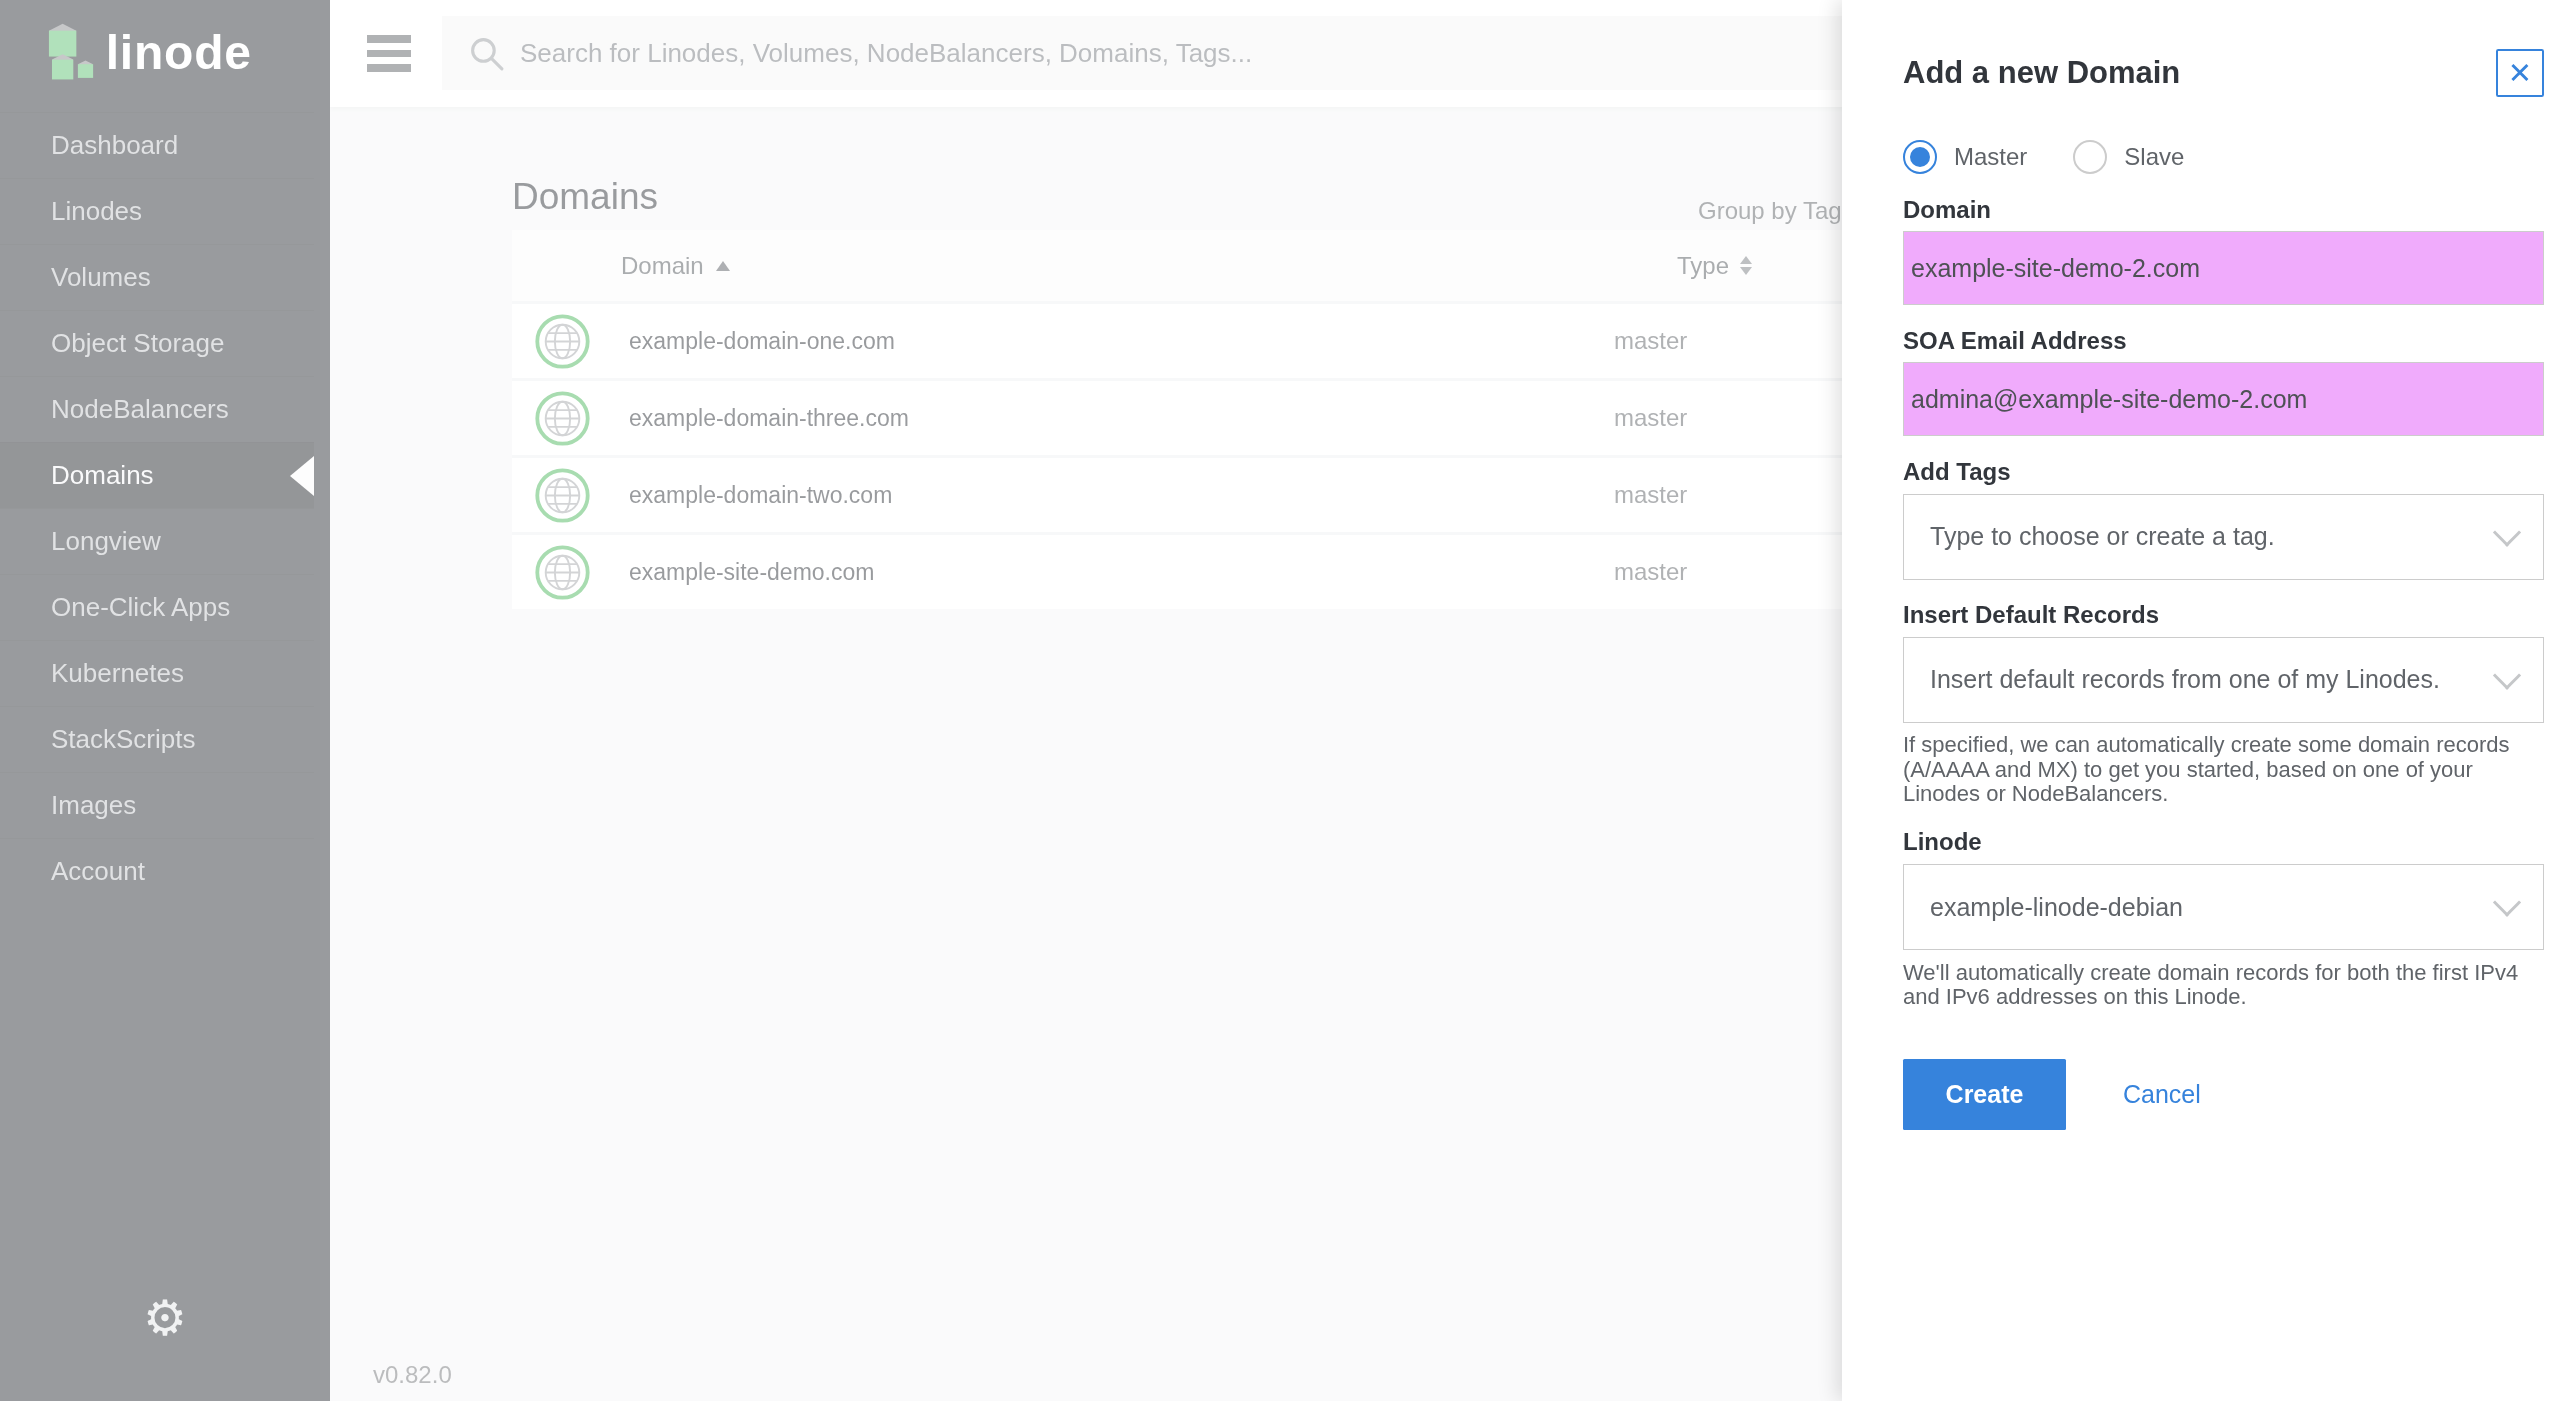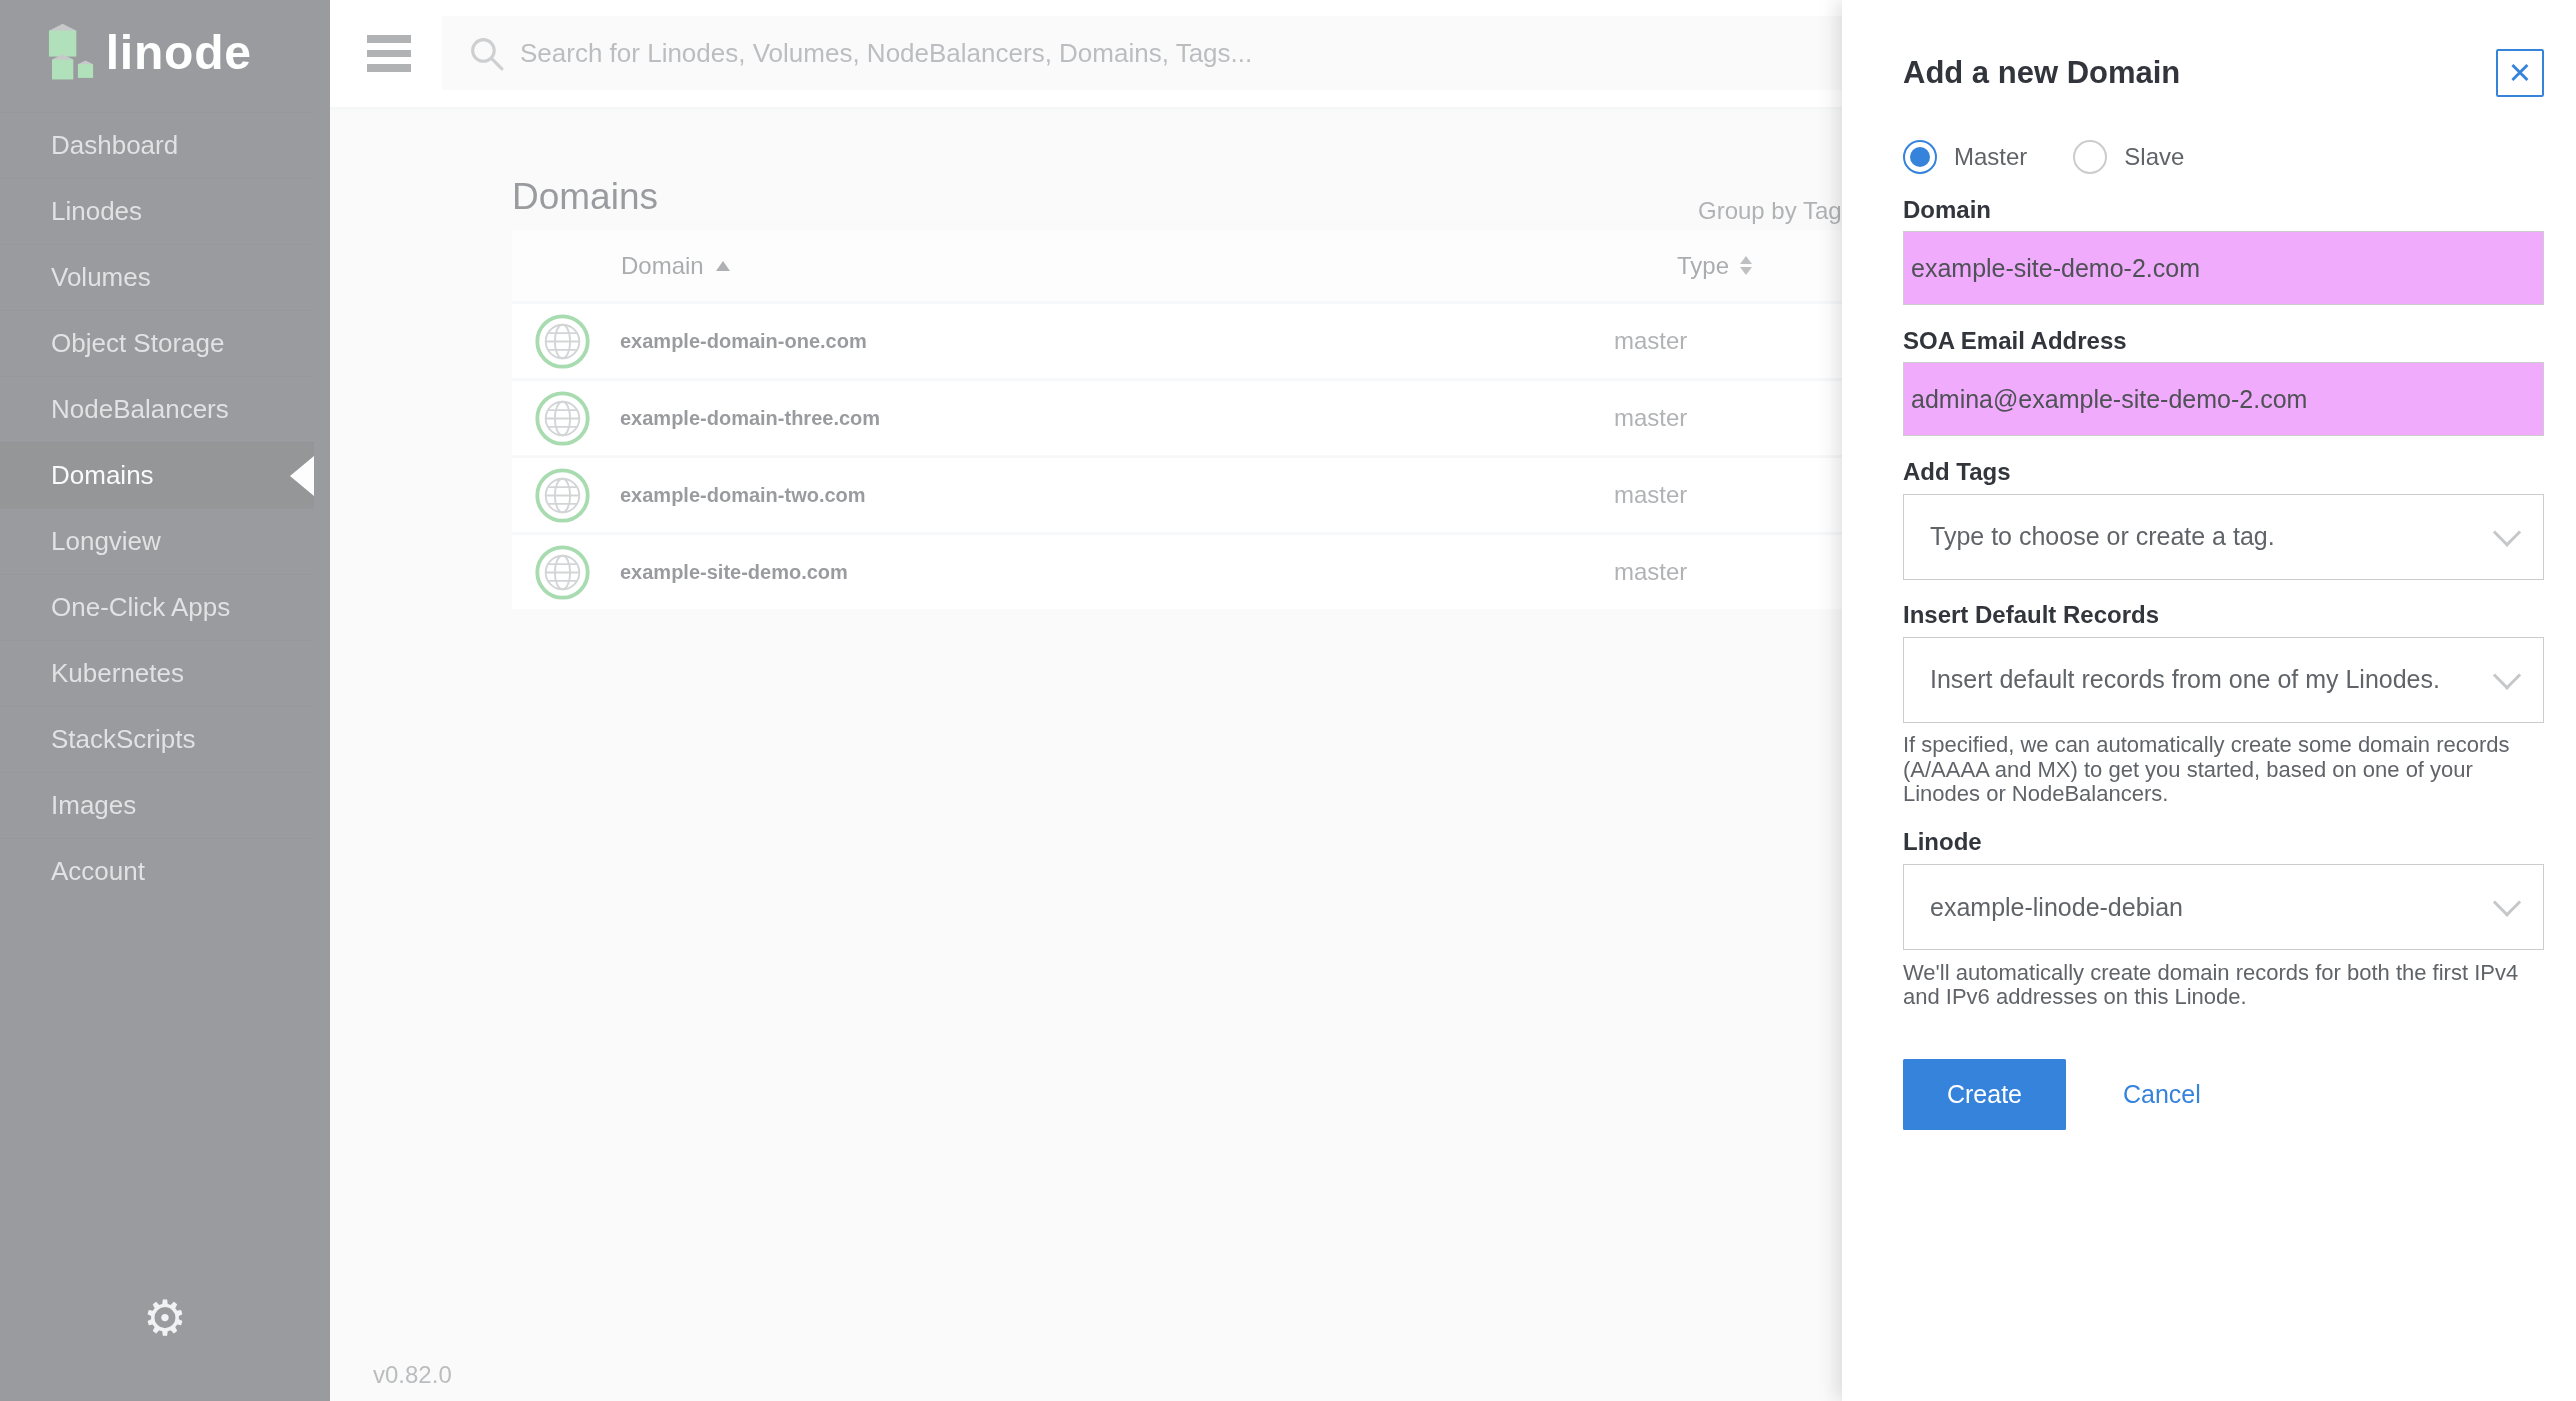--- a/index.html
+++ b/index.html
@@ -51,21 +51,21 @@
   .th-type { position:absolute; left:1165px; display:flex; align-items:center; gap:10.7px; cursor:pointer; }
   .sort-up { width:0; height:0; border-left:7px solid transparent; border-right:7px solid transparent;
     border-bottom:10.7px solid #5d6166; }
   .sort-both { display:flex; flex-direction:column; gap:3.8px; }
   .sort-both .up { width:0;height:0;border-left:6.1px solid transparent;border-right:6.1px solid transparent;border-bottom:8.4px solid #7c8085; }
   .sort-both .down { width:0;height:0;border-left:6.1px solid transparent;border-right:6.1px solid transparent;border-top:8.4px solid #7c8085; }
 
   .row { display:flex; align-items:center; height:77px; background:#ffffff;
     border-top:3.8px solid #eff0f2; position:relative; cursor:pointer; }
   .row-icon { margin-left:23px; width:55px; height:55px; }
-  .row-domain { margin-left:30px; font-size:20px; color:#32363C;font-weight:bold; }
+  .row-domain { margin-left:39px; font-size:23px; color:#32363C; }
   .row-type { position:absolute; left:1102px; font-size:24px; color:#606469; }
 
   .version { position:absolute; left:43px; bottom:12.3px; font-size:24px; color:#77797c; cursor:pointer; }
 
   
   .backdrop { position:absolute; inset:0; background:rgba(255,255,255,0.5); z-index:40; }
 
   
   .drawer { position:absolute; top:0; right:0; width:734px; height:1401px; background:#ffffff; z-index:60;
     box-shadow:-6.1px 0 18.4px rgba(0,0,0,0.12); padding:49px 32px 0 61px; }
@@ -88,21 +88,21 @@
   .text-input { width:100%; height:74px; border:1.5px solid #cccccc; background:#f0abfc;
     font-size:25px; color:#4e5155; padding:0 7px; font-family:"Liberation Sans", sans-serif; outline:none; }
   .select { height:86px; border:1.5px solid #cccccc; background:#ffffff; display:flex; align-items:center;
     justify-content:space-between; padding:0 26px; font-size:25px; color:#606469; cursor:pointer; }
   .chevron { width:20px; height:20px; border-right:3.8px solid #c5c7c9; border-bottom:3.8px solid #c5c7c9;
     transform:rotate(45deg) translate(-3.1px,-3.1px); }
   .helper { margin-top:10.7px; font-size:22px; line-height:24.5px; color:#606469; max-width:641px; }
 
   .actions { margin-top:49px; display:flex; align-items:center; }
   .create-btn { width:163px; height:71px; background:#3683DC; color:#ffffff; border:none; border-radius:1.5px;
-    font-size:25px; font-family:"Liberation Sans", sans-serif; cursor:pointer; }
+    font-size:25px; font-family:"Liberation Sans", sans-serif; cursor:pointer;font-weight:bold; }
   .cancel-btn { margin-left:57px; background:none; border:none; color:#3683DC; font-size:25px;
     font-family:"Liberation Sans", sans-serif; cursor:pointer; }
 </style>
 </head>
 <body>
 
 <div class="sidebar">
   <div class="logo">
     <svg viewBox="0 0 66 84">
       <polygon points="6,14 24,5 42,14 24,23" fill="#8e9093"></polygon>

